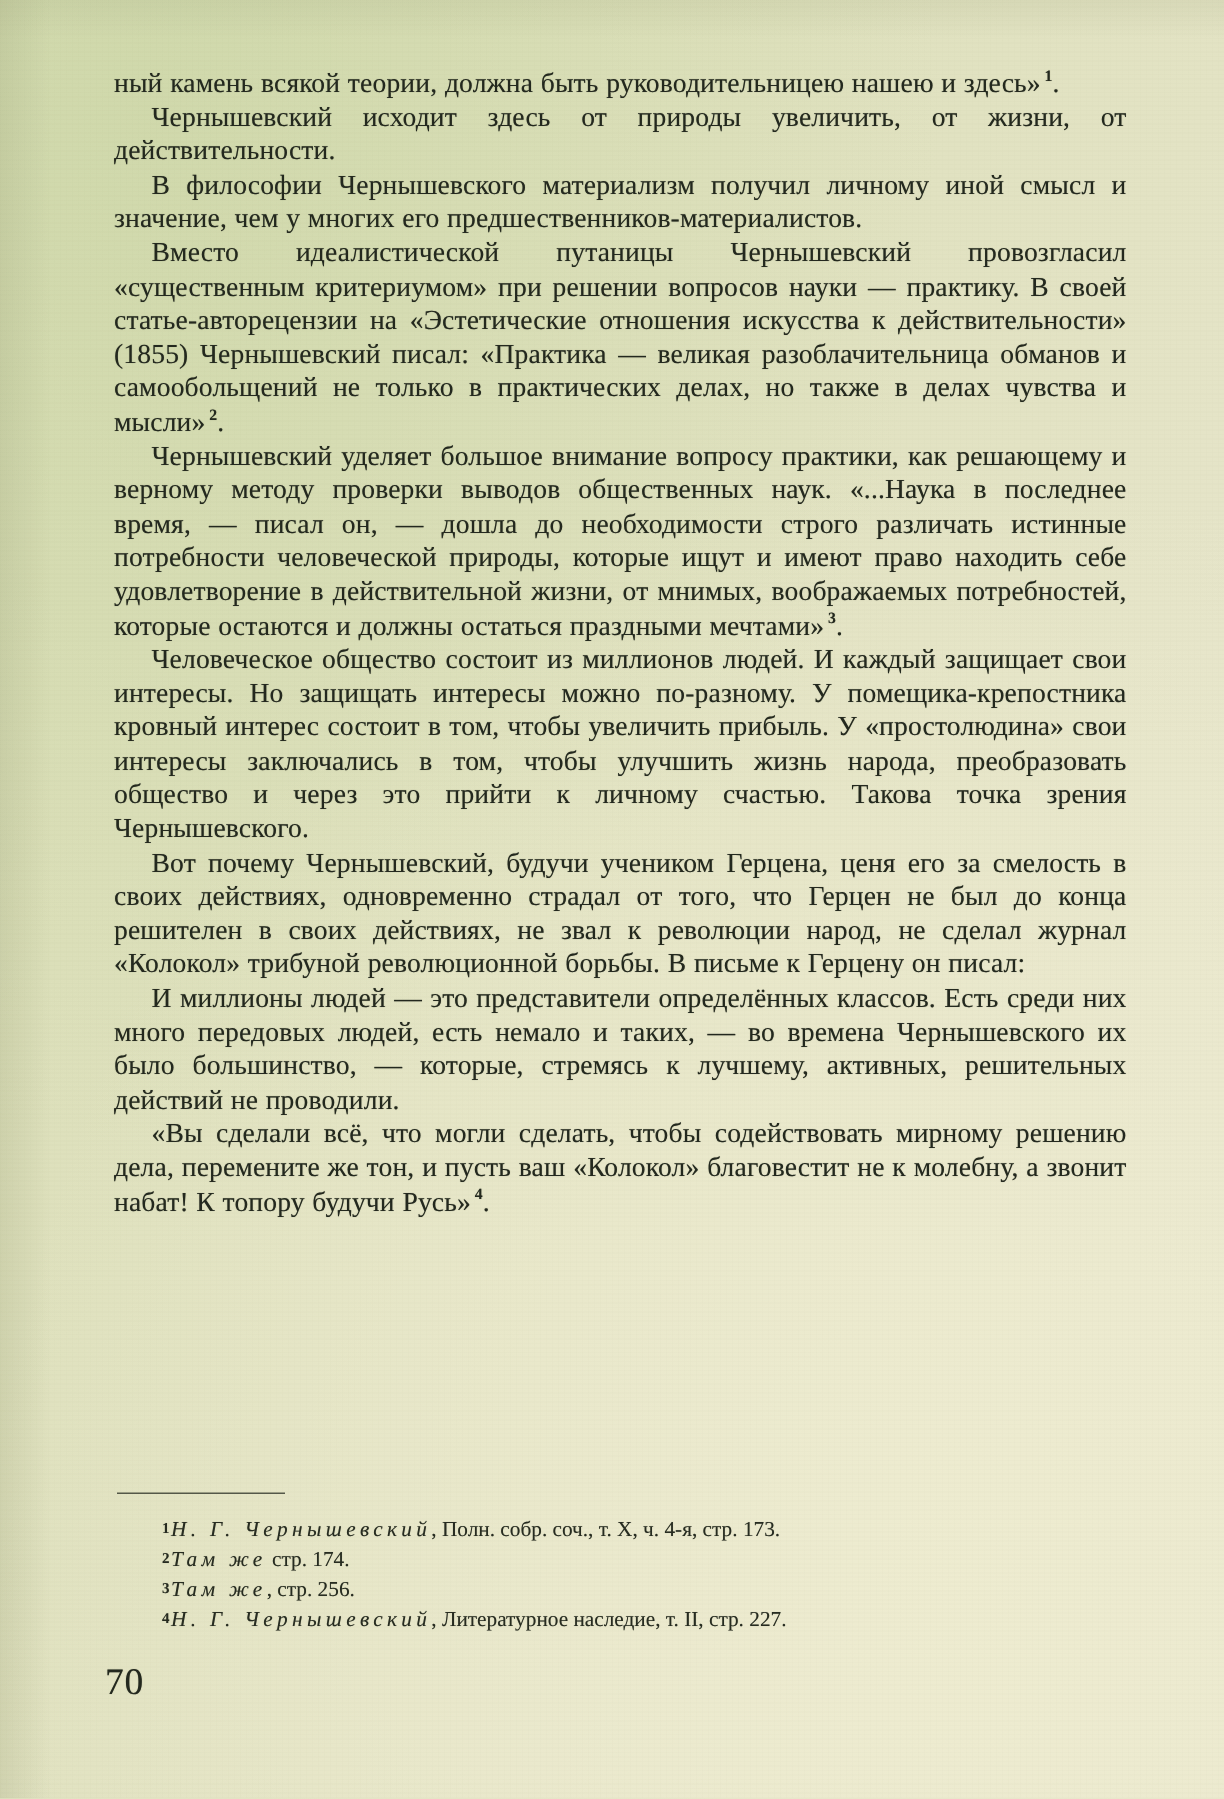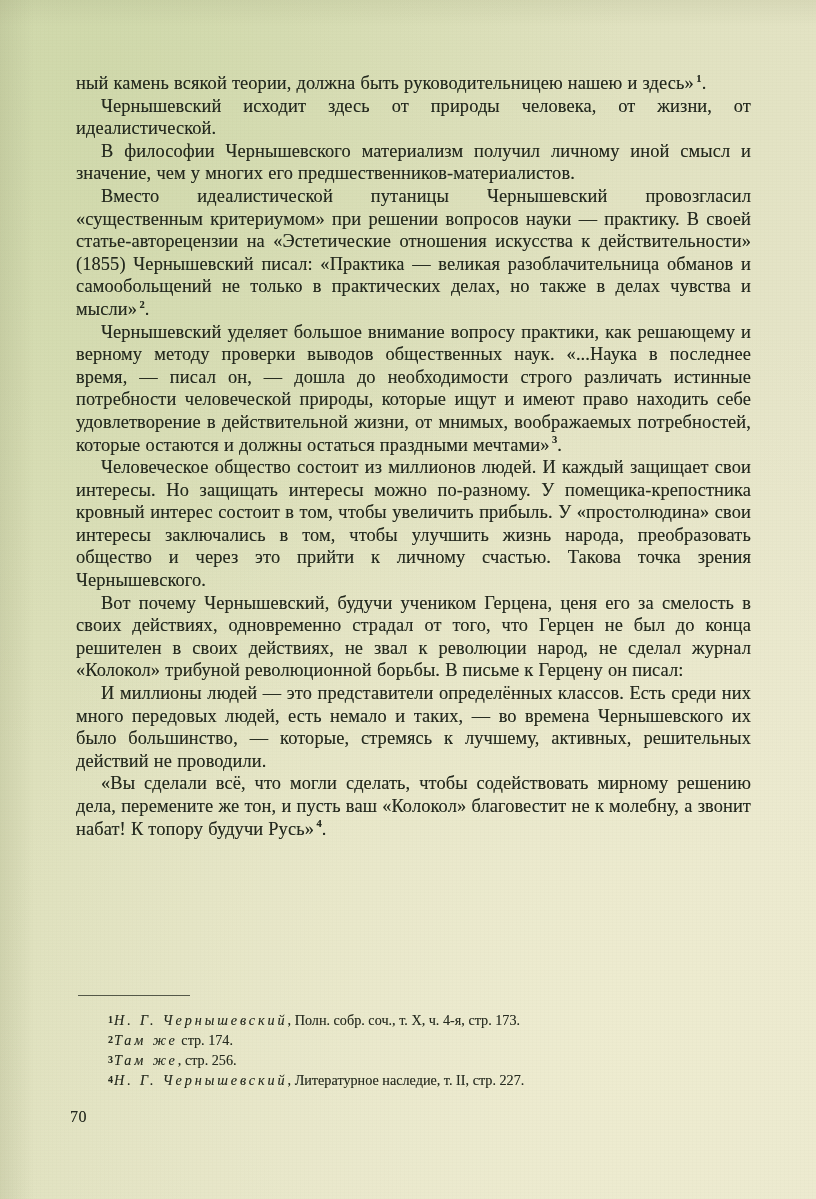--- a/index.html
+++ b/index.html
@@ -58,21 +58,21 @@
     margin: 0;
     text-align: justify;
     text-indent: 25px;
     font-size: 18.4px;
     line-height: 22.6px;
     color: #23281e;
     letter-spacing: .1px;
     word-spacing: .4px;
     text-shadow: 0 0 .6px rgba(40,46,32,.45);
   }
-  p.para.cont { text-indent: 0; margin-top: 28px; }
+  p.para.cont { text-indent: 0; }
 
   sup.fnref {
     font-size: 10.5px;
     vertical-align: super;
     line-height: 0;
     padding-left: 2.5px;
     font-weight: 700;
   }
 
   
@@ -114,38 +114,38 @@
   .sp {
     letter-spacing: 2.9px;
     font-style: italic;
   }
 
   
   .folio {
     position: absolute;
     left: 70px;
     top: 1108px;
-    font-size: 16px;
+    font-size: 25px;
     color: #23281e;
     letter-spacing: .5px;
     text-shadow: 0 0 .6px rgba(40,46,32,.45);
   }
 </style>
 </head>
 <body>
 
 <div class="page">
 
   <div class="edge-shade"></div>
 
   <div class="textblock">
 
     <p class="para cont"><span>ный камень всякой теории, должна быть руководительницею нашею и здесь»</span><sup class="fnref">1</sup><span>.</span></p>
 
-    <p class="para"><span>Чернышевский исходит здесь от природы человека, от жизни, от идеалистической.</span></p>
+    <p class="para"><span>Чернышевский исходит здесь от природы увеличить, от жизни, от действительности.</span></p>
 
     <p class="para"><span>В философии Чернышевского материализм получил личному иной смысл и значение, чем у многих его предшественников-материалистов.</span></p>
 
     <p class="para"><span>Вместо идеалистической путаницы Чернышевский провозгласил «существенным критериумом» при решении вопросов науки — практику. В своей статье-авторецензии на «Эстетические отношения искусства к действительности» (1855) Чернышевский писал: «Практика — великая разоблачительница обманов и самообольщений не только в практических делах, но также в делах чувства и мысли»</span><sup class="fnref">2</sup><span>.</span></p>
 
     <p class="para"><span>Чернышевский уделяет большое внимание вопросу практики, как решающему и верному методу проверки выводов общественных наук. «...Наука в последнее время, — писал он, — дошла до необходимости строго различать истинные потребности человеческой природы, которые ищут и имеют право находить себе удовлетворение в действительной жизни, от мнимых, воображаемых потребностей, которые остаются и должны остаться праздными мечтами»</span><sup class="fnref">3</sup><span>.</span></p>
 
     <p class="para"><span>Человеческое общество состоит из миллионов людей. И каждый защищает свои интересы. Но защищать интересы можно по-разному. У помещика-крепостника кровный интерес состоит в том, чтобы увеличить прибыль. У «простолюдина» свои интересы заключались в том, чтобы улучшить жизнь народа, преобразовать общество и через это прийти к личному счастью. Такова точка зрения Чернышевского.</span></p>
 
     <p class="para"><span>Вот почему Чернышевский, будучи учеником Герцена, ценя его за смелость в своих действиях, одновременно страдал от того, что Герцен не был до конца решителен в своих действиях, не звал к революции народ, не сделал журнал «Колокол» трибуной революционной борьбы. В письме к Герцену он писал:</span></p>

